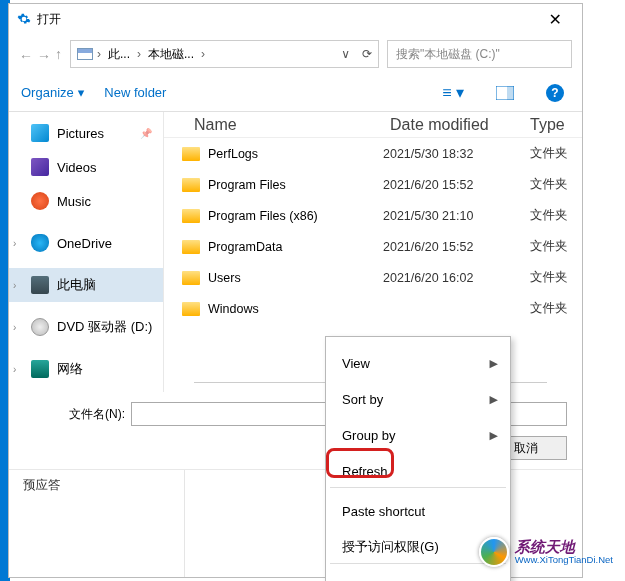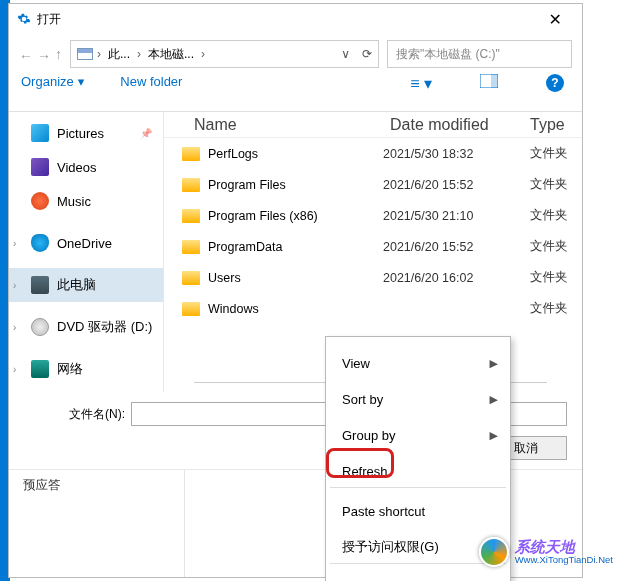--- a/index.html
+++ b/index.html
@@ -12,21 +12,21 @@
 .titlebar .close { font-size: 16px; color: #000; padding: 0 12px; cursor: pointer; }
 .addr-row { height: 40px; display: flex; align-items: center; padding: 6px 10px; gap: 8px; }
 .nav-arrows { display: flex; gap: 4px; color: #999; }
 .nav-arrows span { cursor: default; font-size: 14px; }
 .addr-box { flex: 1; border: 1px solid #ccc; height: 28px; display: flex; align-items: center; padding: 0 6px; font-size: 12px; gap: 4px; }
 .addr-box .disk-icon { width: 16px; height: 12px; background: linear-gradient(#8ad 0%, #8ad 40%, #fff 40%, #fff 100%); border: 1px solid #79b; }
 .addr-box .crumb { color: #000; padding: 0 3px; }
 .addr-box .sep { color: #666; }
 .addr-box .refresh-area { margin-left: auto; display: flex; gap: 12px; color: #555; }
 .search-box { width: 185px; border: 1px solid #ccc; height: 28px; display: flex; align-items: center; padding: 0 8px; font-size: 12px; color: #888; }
-.toolbar { height: 38px; display: flex; align-items: flex-start; padding: 0 12px; gap: 36px; border-bottom: 1px solid #e0e0e0; }
+.toolbar { height: 38px; display: flex; align-items: center; padding: 0 12px; gap: 20px; border-bottom: 1px solid #e0e0e0; }
 .toolbar .btn { color: #0070c9; font-size: 13px; display: flex; align-items: center; gap: 4px; cursor: pointer; }
 .toolbar .spacer { flex: 1; }
 .toolbar .icon-btn { color: #0070c9; cursor: pointer; padding: 0 6px; }
 .help-icon { width: 18px; height: 18px; border-radius: 50%; background: #0078d4; color: #fff; display: flex; align-items: center; justify-content: center; font-size: 12px; font-weight: bold; }
 .content { display: flex; height: 280px; }
 .sidebar { width: 155px; border-right: 1px solid #e8e8e8; overflow: hidden; padding: 4px 0; font-size: 13px; }
 .sb-item { display: flex; align-items: center; height: 34px; padding: 0 10px 0 22px; gap: 8px; cursor: pointer; color: #000; white-space: nowrap; }
 .sb-item.pin::after { content:"📌"; font-size:10px; color:#888; margin-left:auto; opacity:0.5; }
 .sb-item.sel { background: #d8e6f2; }
 .sb-item .arrow { position: absolute; margin-left: -18px; color: #888; font-size: 10px; }
@@ -61,21 +61,21 @@
 .bottom-left { position:absolute; top:7px; left:14px; font-size:12.5px; color:#333; }
 .bottom-divider { position:absolute; top:0; left:175px; bottom:0; width:1px; background:#e5e5e5; }
 .context-menu { position:absolute; top:336px; left:325px; width:186px; background:#fff; border:1px solid #b8b8b8; box-shadow:3px 3px 6px rgba(0,0,0,0.2); font-size:13px; z-index:50; padding:3px 2px; }
 .cm-item { height:26px; display:flex; align-items:center; padding:0 14px; cursor:pointer; position:relative; color:#000;margin-top:10px; }
 .cm-item .subarrow { position:absolute; right:10px; color:#555; font-size:11px; }
 .cm-sep { height:1px; background:#ddd; margin:3px 2px; }
 .cm-highlight { border:3px solid #d4201f; border-radius:8px; position:absolute; top:448px; left:326px; width:68px; height:30px; z-index:60; pointer-events:none; }
 .watermark { position:absolute; right:12px; bottom:14px; display:flex; align-items:center; gap:6px; z-index:70; }
 .wm-logo { width:30px; height:30px; border-radius:50%; background: conic-gradient(#2196f3,#ff9800,#4caf50,#2196f3); border:2px solid #fff; box-shadow:0 0 4px rgba(0,0,0,0.4); }
 .wm-text { display:flex; flex-direction:column; line-height:1.05; }
-.wm-cn { font-size:15px; font-weight:700; font-style:italic; color:#8b5cf6; text-shadow:1px 1px 0 #fff; }
+.wm-cn { font-size:15px; font-weight:700; font-style:italic; color:#701a75; text-shadow:1px 1px 0 #fff; }
 .wm-url { font-size:9.5px; color:#0b66c3; letter-spacing:0; }
 svg { display:block; }
 </style>
 </head>
 <body>
 
 <div class="left-strip"></div>
 
 <div class="window">
 

